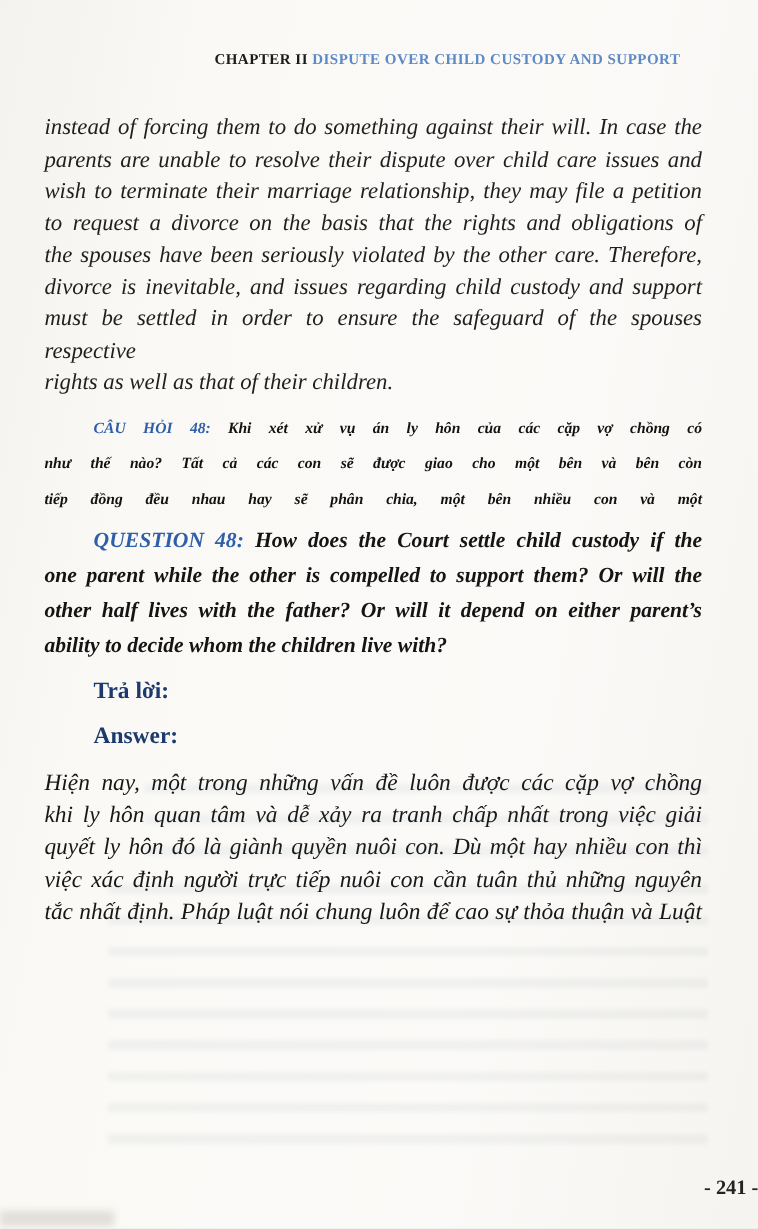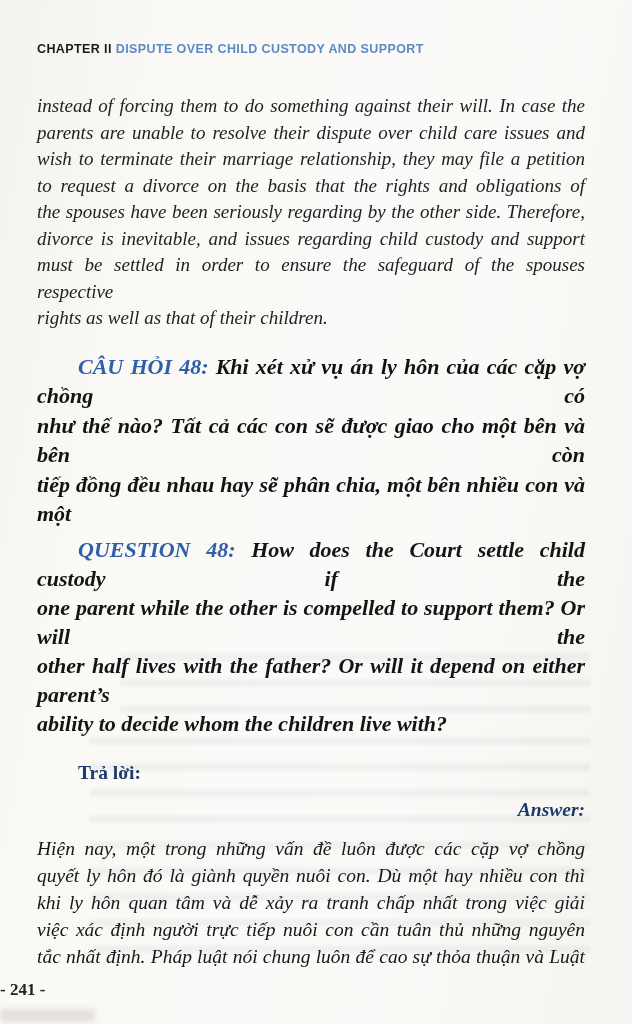--- a/index.html
+++ b/index.html
@@ -11,73 +11,74 @@
   .page {
     position: relative;
     width: 632px; height: 1024px;
     overflow: hidden;
     background: linear-gradient(100deg, #f4f2ee 0%, #faf9f6 22%, #fbfaf8 65%, #f6f4f0 100%);
     color: #1c1c1c;
   }
   .content { padding: 42px 47px 0 37px; }
 
   .running-header {
-    font-family: Liberation Sans, sans-serif;
+    font-family: Liberation Serif, serif;
     font-size: 12.5px; font-weight: bold;
     letter-spacing: 0.4px;
+    text-align: right;
     padding-right: 18px;
     color: #1a1a1a;
     white-space: nowrap;
   }
   .running-header .chap-title { color: var(--header-title, #5d89c4); }
 
   .para .tline { text-align: justify; text-align-last: justify; font-style: italic; }
   .para .tline.last { text-align-last: left; }
   .lead-line { text-indent: 41px; text-align: justify; text-align-last: justify; }
 
   .p-intro {
     margin-top: 37px;
     font-style: italic;
     font-size: 19px; line-height: 26.5px;
     color: #1f1f1f;
   }
   .p-qvi {
-    margin-top: 20px;
+    margin-top: 9px;
     font-weight: bold;
-    font-size: 22px; line-height: 29.5px;
+    font-size: 13px; line-height: 29.5px;
     color: #121212;
   }
   .p-qvi .lead { color: var(--question-lead, #2f5fa8); }
   .p-qen {
     margin-top: 6px;
     font-weight: bold; font-style: italic;
-    font-size: 22px; line-height: 29px;
+    font-size: 18px; line-height: 29px;
     color: #141414;
   }
   .p-qen .lead { color: var(--question-lead, #2f5fa8); }
 
   .ans-label {
-    margin-top: 24px;
+    margin-top: 14px;
     font-weight: bold;
     font-size: 19.5px;
     color: var(--answer-label, #1c3a6b);
     text-indent: 41px;
   }
-  .ans-label.en { font-style: italic; margin-top: 15px; text-align: right; }
+  .ans-label.en { margin-top: 15px; }
 
   .p-avi {
     margin-top: 14px;
     font-size: 19.5px; line-height: 27px;
     color: #171717;
   }
 
   .footer {
     position: absolute; bottom: 24px; left: 0;
     width: 100%;
-    text-align: left;
+    text-align: right;
     font-size: 17px; font-weight: bold;
     color: #222;
   }
 
   
   .bleed {
     position: absolute;
     opacity: 0.055;
     filter: blur(1.6px);
     background: repeating-linear-gradient(0deg,
@@ -103,21 +104,21 @@
 
   <div class="content">
 
     <div class="running-header"><span>CHAPTER II</span> <span class="chap-title">DISPUTE OVER CHILD CUSTODY AND SUPPORT</span></div>
 
     <div class="para p-intro">
         <div class="tline">instead of forcing them to do something against their will. In case the</div>
         <div class="tline">parents are unable to resolve their dispute over child care issues and</div>
         <div class="tline">wish to terminate their marriage relationship, they may file a petition</div>
         <div class="tline">to request a divorce on the basis that the rights and obligations of</div>
-        <div class="tline">the spouses have been seriously regarding by the other side. Therefore,</div>
+        <div class="tline">the spouses have been seriously violated by the other care. Therefore,</div>
         <div class="tline">divorce is inevitable, and issues regarding child custody and support</div>
         <div class="tline">must be settled in order to ensure the safeguard of the spouses respective</div>
         <div class="tline last">rights as well as that of their children.</div>
       </div>
 
     <div class="para p-qvi">
       <div class="tline lead-line"><span class="lead">CÂU HỎI 48:</span><span> Khi xét xử vụ án ly hôn của các cặp vợ chồng có</span></div>
       <div>
           <div class="tline">như thế nào? Tất cả các con sẽ được giao cho một bên và bên còn</div>
           <div class="tline">tiếp đồng đều nhau hay sẽ phân chia, một bên nhiều con và một</div>
@@ -131,22 +132,22 @@
           <div class="tline">other half lives with the father? Or will it depend on either parent’s</div>
           <div class="tline last">ability to decide whom the children live with?</div>
         </div>
     </div>
 
     <div class="ans-label">Trả lời:</div>
     <div class="ans-label en">Answer:</div>
 
     <div class="para cont p-avi">
         <div class="tline">Hiện nay, một trong những vấn đề luôn được các cặp vợ chồng</div>
+        <div class="tline">khi ly hôn quan tâm và dễ xảy ra tranh chấp nhất trong việc giải</div>
         <div class="tline">quyết ly hôn đó là giành quyền nuôi con. Dù một hay nhiều con thì</div>
-        <div class="tline">khi ly hôn quan tâm và dễ xảy ra tranh chấp nhất trong việc giải</div>
         <div class="tline">việc xác định người trực tiếp nuôi con cần tuân thủ những nguyên</div>
         <div class="tline">tắc nhất định. Pháp luật nói chung luôn để cao sự thỏa thuận và Luật</div>
       </div>
 
   </div>
 
   <div class="footer">- 241 -</div>
 </div>
 
 </body></html>

